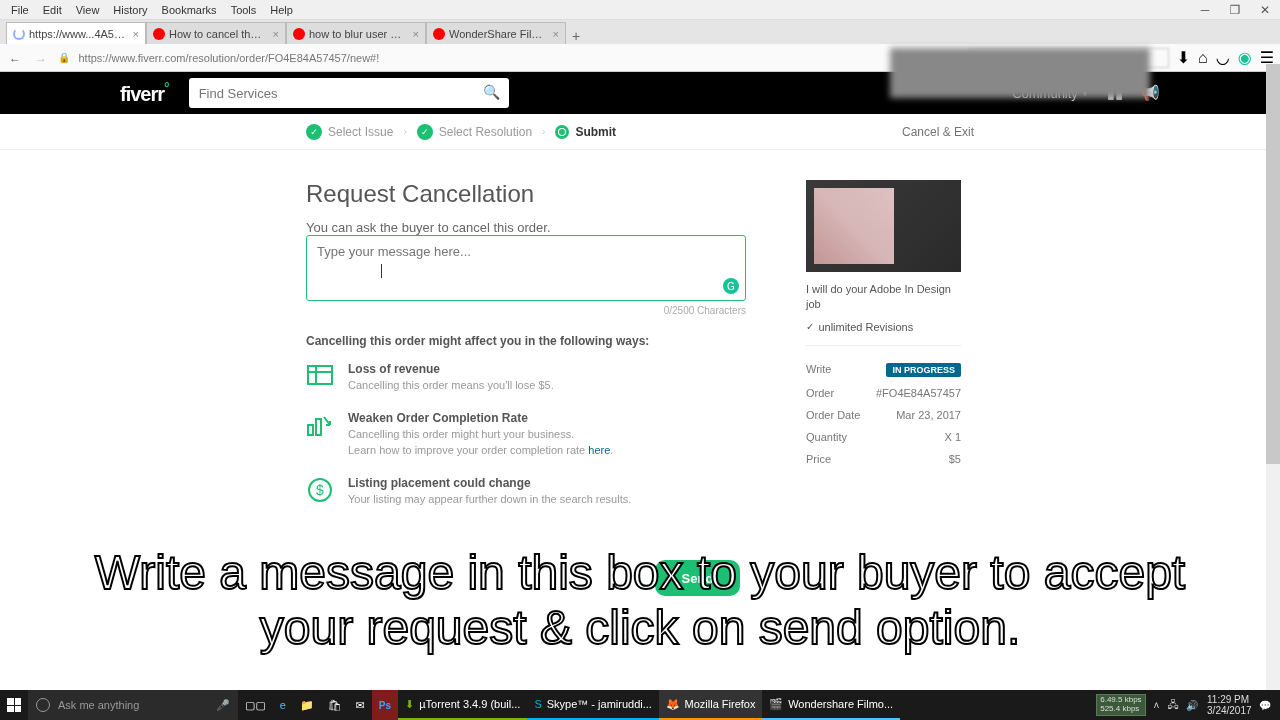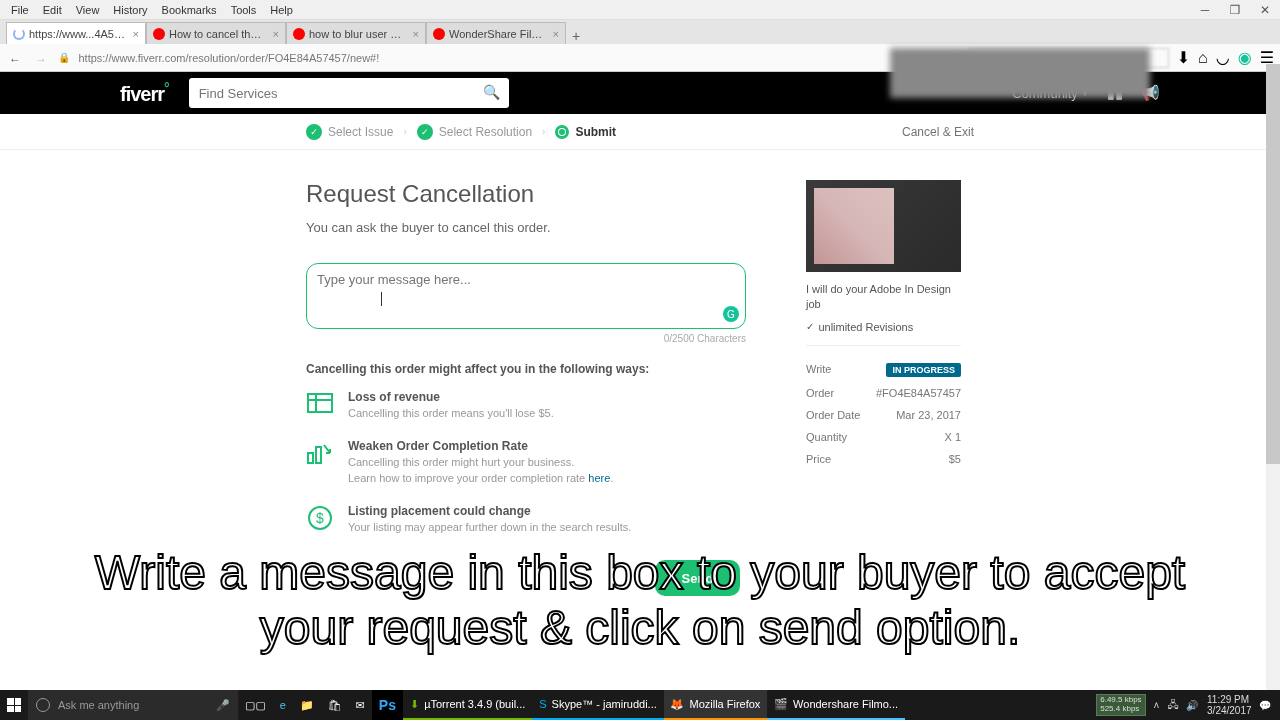--- a/index.html
+++ b/index.html
@@ -36,22 +36,22 @@
 .step{display:flex;align-items:center;gap:6px;color:#999}
 .step .circ{width:16px;height:16px;border-radius:50%;background:#1dbf73;color:#fff;display:flex;align-items:center;justify-content:center;font-size:9px}
 .step.current .circ{background:#fff;border:3px solid #1dbf73;width:14px;height:14px}
 .step.current .circ::after{content:"";width:6px;height:6px;background:#1dbf73;border-radius:50%}
 .step.current{color:#333;font-weight:600}
 .chev{color:#ccc;margin:0 10px;font-size:10px}
 .cancel-exit{margin-left:auto;color:#737373;font-size:12px;cursor:pointer}
 .content{display:flex;padding:30px 306px;gap:60px}
 .main{width:440px}
 h1{font-size:24px;font-weight:400;color:#555;margin-bottom:12px}
-.sub{font-size:13px;color:#666;margin-bottom:28px}
-.msgbox{border:1px solid #1dbf73;border-radius:12px;height:66px;padding:8px 10px;position:relative;background:#fff}
+.sub{font-size:13px;color:#666;}
+.msgbox{border:1px solid #1dbf73;border-radius:3px;height:66px;padding:8px 10px;position:relative;background:#fff}
 .msgbox textarea{width:100%;height:40px;border:none;outline:none;resize:none;font-size:13px;color:#999;font-family:inherit}
 .msgbox .cursor{position:absolute;left:74px;top:28px;width:1px;height:14px;background:#333}
 .grammarly{position:absolute;right:6px;bottom:6px;width:16px;height:16px;border-radius:50%;background:#15c39a;color:#fff;font-size:10px;display:flex;align-items:center;justify-content:center}
 .charcount{text-align:right;font-size:10px;color:#aaa;margin-top:4px}
 .warn-head{font-size:12px;font-weight:600;color:#555;margin-top:18px;margin-bottom:14px}
 .warn{display:flex;gap:14px;margin-bottom:18px}
 .wicon{width:28px;height:28px;flex-shrink:0}
 .warn .txt{font-size:12px}
 .warn .txt .t{font-weight:600;color:#555;margin-bottom:2px}
 .warn .txt .d{color:#999;font-size:11px;line-height:1.4}
@@ -280,21 +280,21 @@
   <div class="cortana">
       <div class="ring"></div>
       <span>Ask me anything</span>
       <span style="margin-left:auto">🎤</span>
     </div>
   <div class="tbtn">▢▢</div>
   <div class="tbtn" style="color:#4cc2ff">e</div>
   <div class="tbtn">📁</div>
   <div class="tbtn">🛍</div>
   <div class="tbtn">✉</div>
-  <div class="tbtn" style="background:#000000;color:#31a8ff;font-size:14px;font-weight:bold">Ps</div>
+  <div class="tbtn" style="background:#7f1d1d;color:#31a8ff;font-size:10px;font-weight:bold">Ps</div>
   <div class="tbtn" style="border-bottom:2px solid #76b900">
       <span style="color:#76b900">⬇</span>
       <span>µTorrent 3.4.9  (buil...</span>
     </div>
   <div class="tbtn" style="border-bottom:2px solid #00aff0">
       <span style="color:#00aff0">S</span>
       <span>Skype™ - jamiruddi...</span>
     </div>
   <div class="tbtn" style="border-bottom:2px solid #ff9500;background:#333">
       <span style="color:#ff9500">🦊</span>

